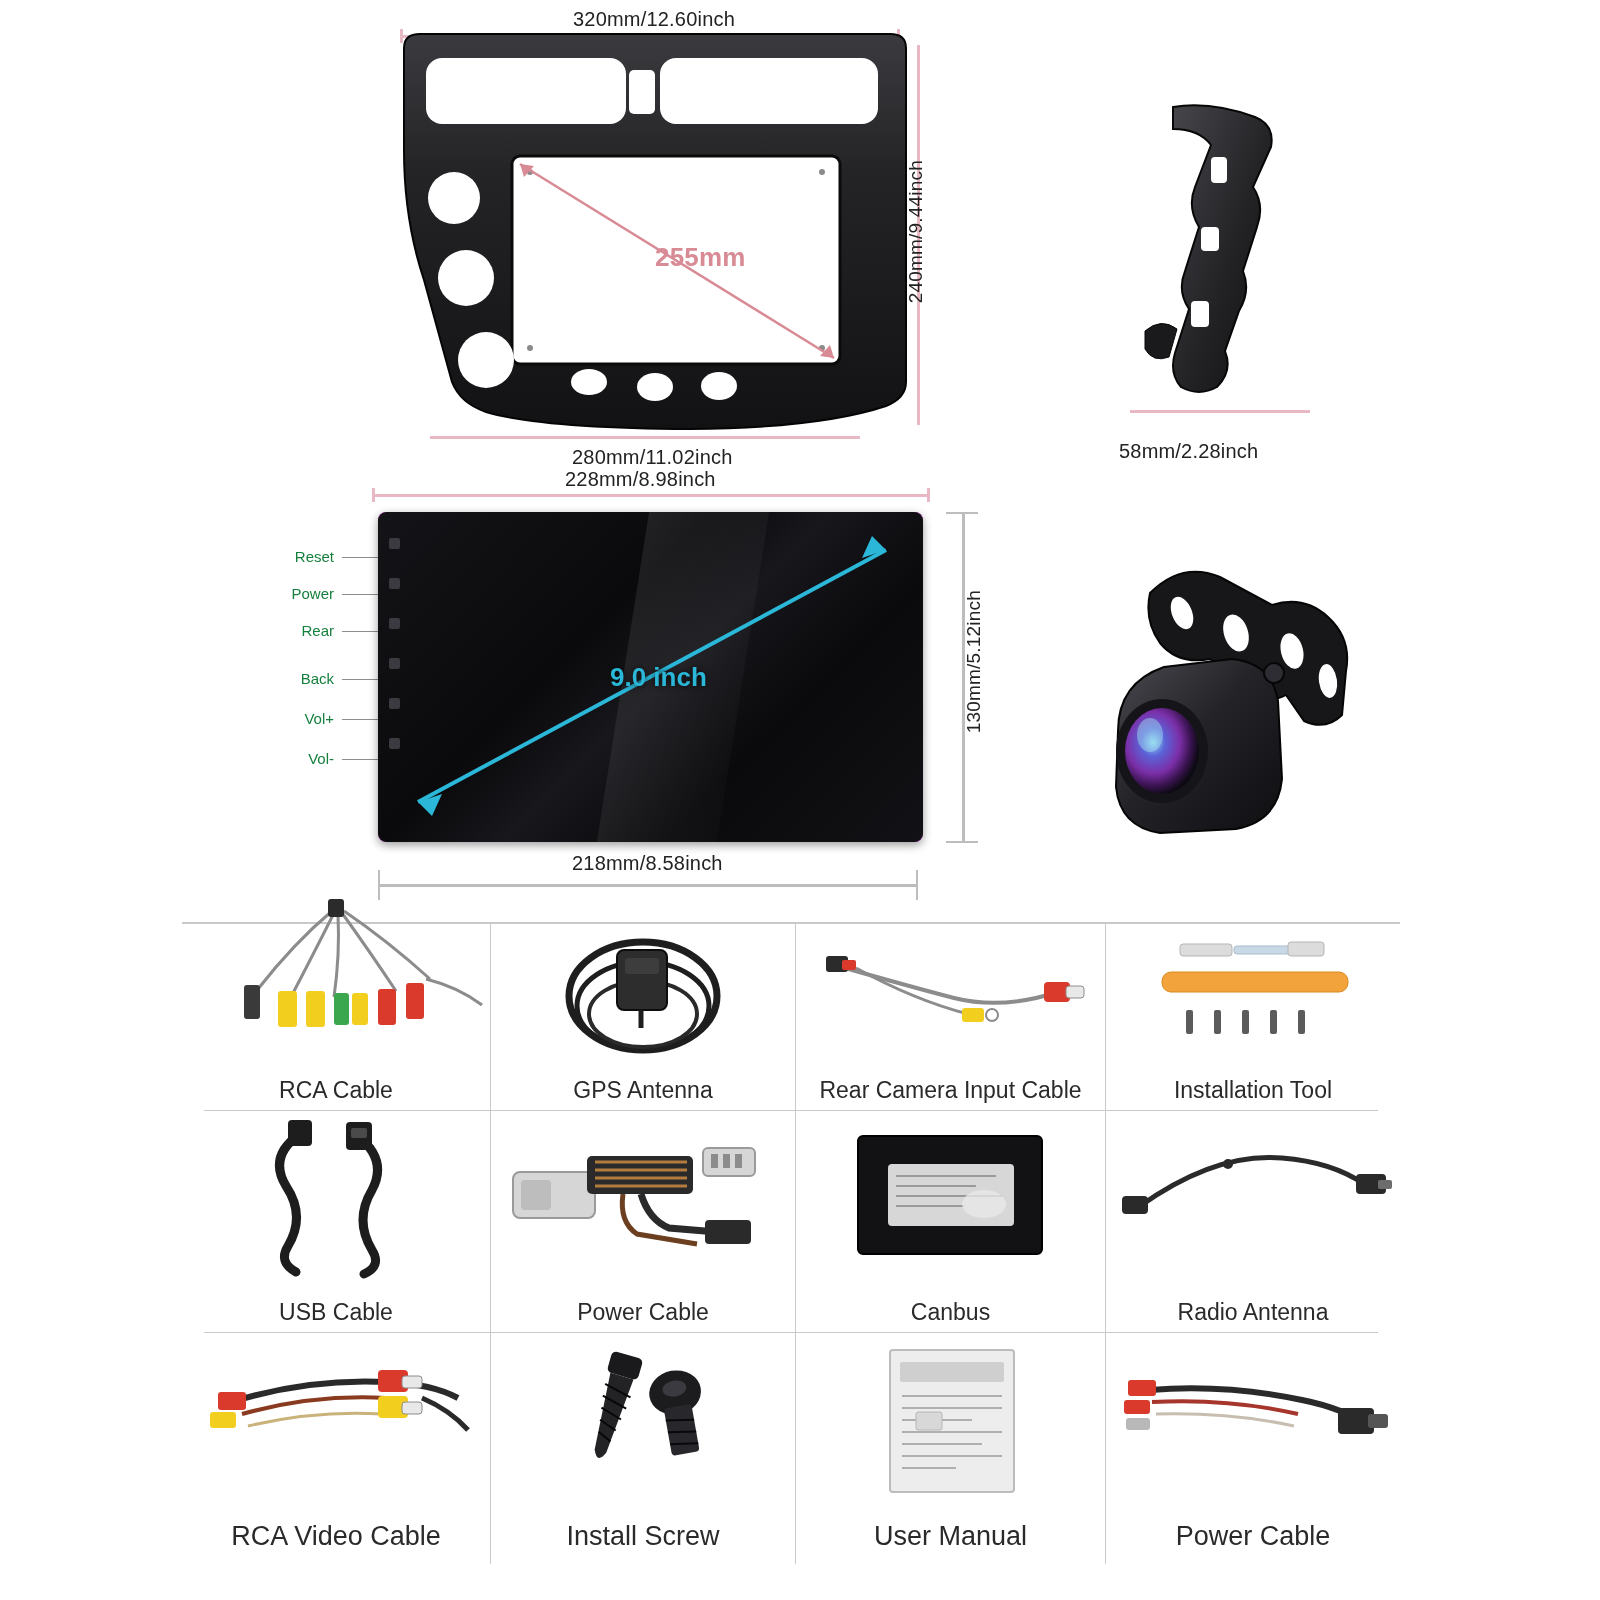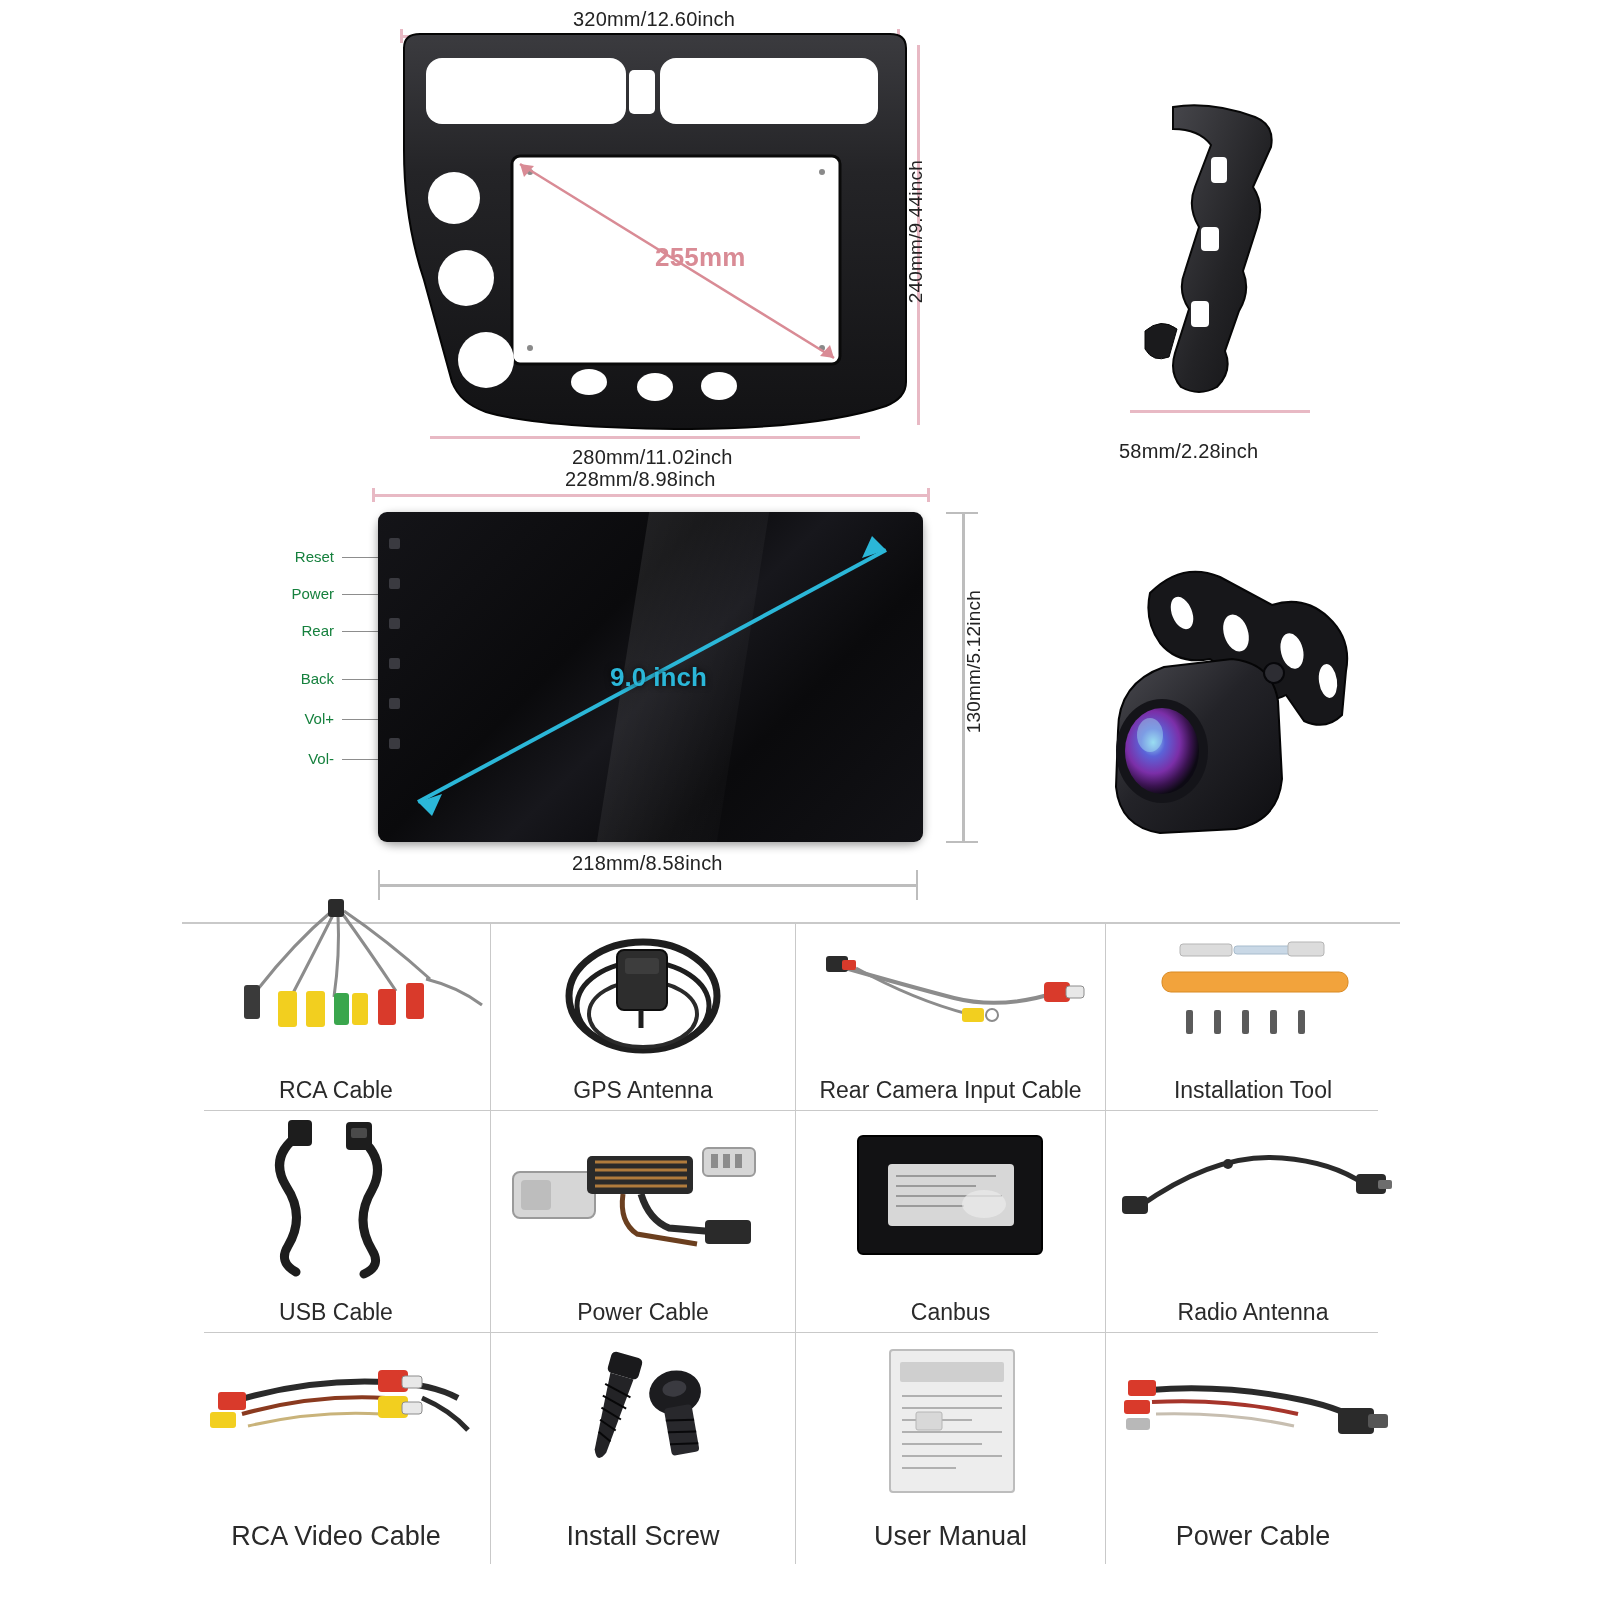--- a/index.html
+++ b/index.html
@@ -10,21 +10,21 @@
   .dimtext{font-size:20px;color:#232323;letter-spacing:.2px;white-space:nowrap;}
   .dimline{background:#e8b9c4;}
   .dimline.h{height:3px;}
   .dimline.v{width:3px;}
 
   
   #frame-wrap{left:390px;top:30px;width:530px;height:400px;}
 
   
   #radio{left:378px;top:512px;width:545px;height:330px;background:#701a75;
-         border-radius:15px;box-shadow:0 3px 10px rgba(0,0,0,.4);text-decoration:underline;}
+         border-radius:8px;box-shadow:0 3px 10px rgba(0,0,0,.4);text-decoration:underline;}
   #radio .bezel{position:absolute;left:0;top:0;right:0;bottom:0;border-radius:9px;
          background:linear-gradient(135deg,#141418 0%,#0a0a0c 38%,#17171c 52%,#0a0a0c 70%,#121216 100%);}
   #radio .gloss{position:absolute;left:45%;top:0;width:22%;height:100%;
          background:linear-gradient(100deg,rgba(255,255,255,.085),rgba(255,255,255,.015));
          transform:skewX(-9deg);}
   #radio .btncol{position:absolute;left:9px;top:26px;width:16px;}
   #radio .btncol i{display:block;width:11px;height:11px;margin:0 0 29px 2px;
          background:#3a3a40;border-radius:2px;}
   .keylabel{font-size:15px;color:#15803d;text-align:right;white-space:nowrap;}
   .keyline{height:1px;background:#8d8d8d;}

